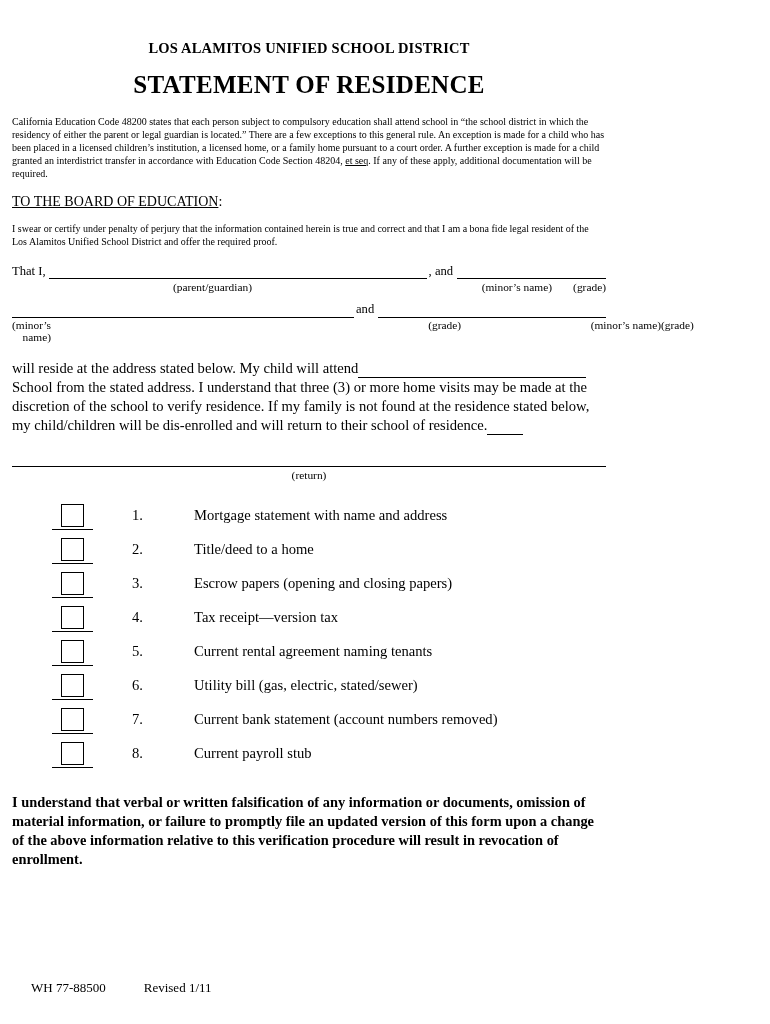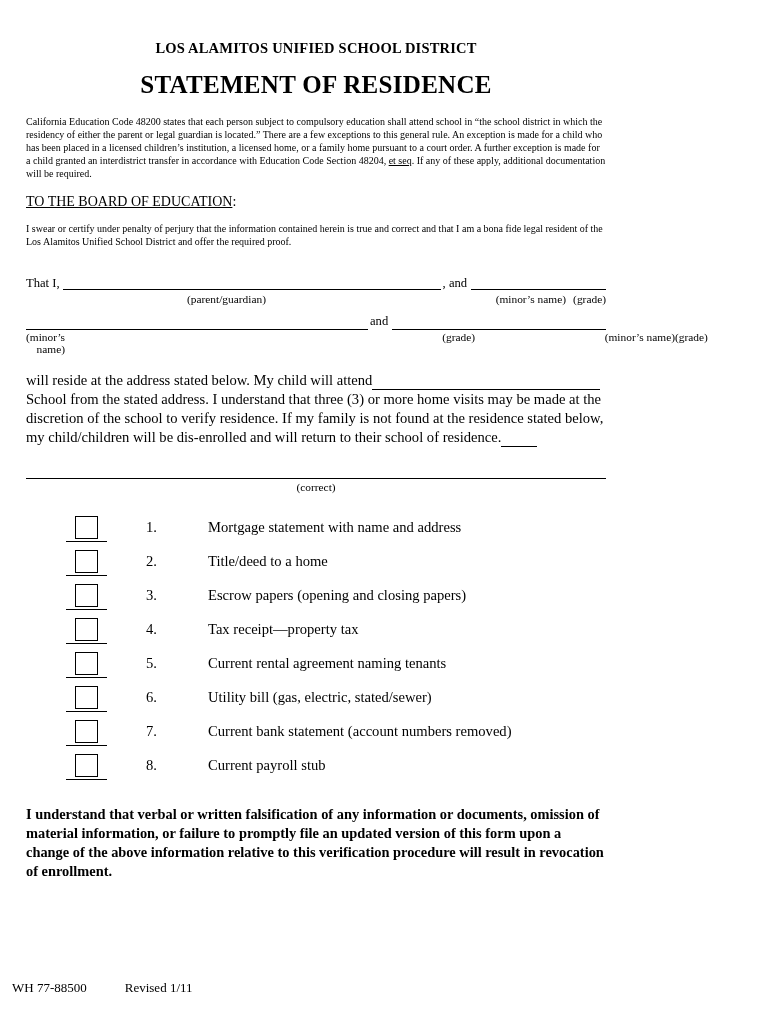--- a/index.html
+++ b/index.html
@@ -12,21 +12,21 @@
     height: 1024px;
     font-family: "Liberation Serif", serif;
     color: #000000;
     position: relative;
     overflow: hidden;
   }
   .page {
     width: 646px;
     height: 1024px;
     box-sizing: border-box;
-    padding: 36px 40px 0 26px;
+    padding: 36px 40px 0 12px;
     position: relative;
   }
   .district {
     text-align: center;
     font-weight: bold;
     font-size: 14.5px;
     letter-spacing: 0.2px;
     margin: 4px 0 0 0;
   }
   .doc-title {
@@ -46,23 +46,23 @@
   .u { text-decoration: underline; }
   .board-line {
     font-size: 14px;
     margin: 14px 0 12px 0;
   }
   .board-line .u { text-decoration: underline; }
 
   
   .thati-row {
     display: flex;
-    align-items: flex-start;
+    align-items: center;
     font-size: 12.6px;
-    margin-top: 28px;
+    margin-top: 16px;
   }
   .thati-label {
     font-size: 12.6px;
     white-space: nowrap;
     padding-right: 3px;
     padding-bottom: 1px;
   }
   .rule {
     border-bottom: 1px solid #000;
     height: 13px;
@@ -162,21 +162,21 @@
   }
 
   .understand {
     font-weight: bold;
     font-size: 14.4px;
     line-height: 1.32;
     margin: 22px 0 0 0;
   }
   .footer {
     position: absolute;
-    left: 12px;
+    left: 31px;
     bottom: 28px;
     font-size: 13px;
   }
   .footer .rev {
     margin-left: 38px;
   }
 </style>
 </head>
 <body>
 
@@ -213,21 +213,21 @@
   <div class="caption-row2">
     <span class="caption" style="flex:0 0 0; padding-left:0;">(minor’s name)</span>
     <span class="caption" style="flex:0 0 250px; margin-left:160px;">(grade)</span>
     <span class="caption" style="flex:0 0 200px;">(minor’s name)</span>
     <span class="caption" style="flex:1 1 auto;">(grade)</span>
   </div>
 
   <p class="reside-para"><span>will reside at the address stated below.  My child will attend</span><span class="inline-rule" style="width:228px;"></span><span>School from the stated address.  I understand that three (3) or more home visits may be made at the discretion of the school to verify residence.  If my family is not found at the residence stated below, my child/children will be dis-enrolled and will return to their school of residence.</span><span class="inline-rule" style="width:36px;"></span></p>
 
   <div class="address-rule"></div>
-  <div class="address-caption">(correct)</div>
+  <div class="address-caption">(return)</div>
 
 
   <div class="items">
 
     <div class="item">
       <span class="checkbox-cell">
           <span class="checkbox"></span>
         </span>
       <span class="item-num">1.</span>
       <span class="item-text">Mortgage statement with name and address</span>
@@ -247,21 +247,21 @@
         </span>
       <span class="item-num">3.</span>
       <span class="item-text">Escrow papers (opening and closing papers)</span>
     </div>
 
     <div class="item">
       <span class="checkbox-cell">
           <span class="checkbox"></span>
         </span>
       <span class="item-num">4.</span>
-      <span class="item-text">Tax receipt—property tax</span>
+      <span class="item-text">Tax receipt—version tax</span>
     </div>
 
     <div class="item">
       <span class="checkbox-cell">
           <span class="checkbox"></span>
         </span>
       <span class="item-num">5.</span>
       <span class="item-text">Current rental agreement naming tenants</span>
     </div>
 

